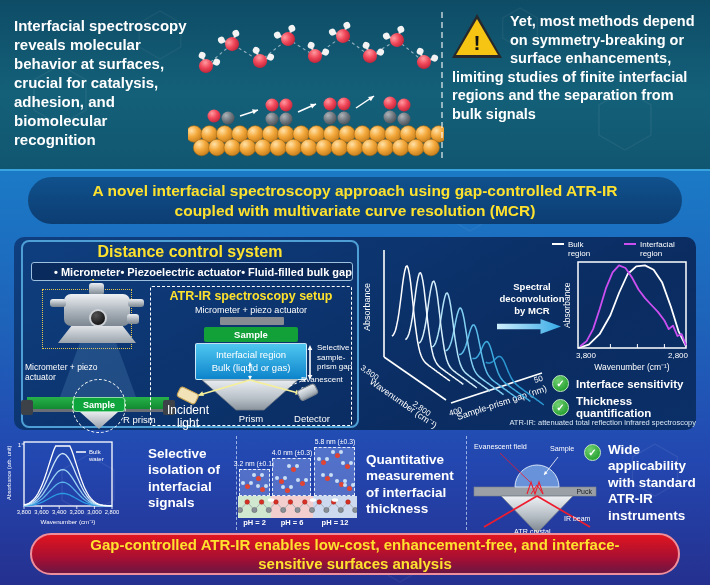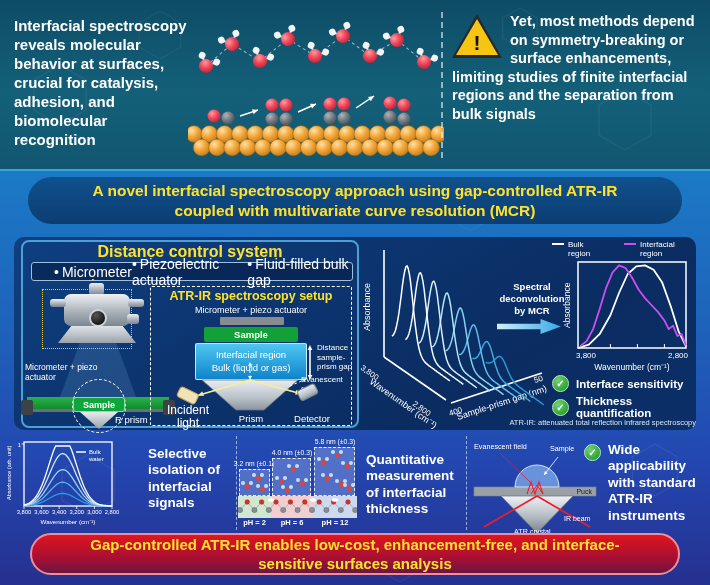--- a/index.html
+++ b/index.html
@@ -40,21 +40,21 @@
   
   .main-panel{position:absolute;left:14px;top:237px;width:682px;height:193px;border-radius:10px;
               background:linear-gradient(150deg,#0f3f80 0%,#0a2c61 70%,#0b2f68 100%);}
   .left-panel{position:absolute;left:21px;top:240px;width:338px;height:188px;border-radius:8px;
               border:2px solid #4d9fd6;box-sizing:border-box;}
   .dcs-title{position:absolute;left:21px;top:243px;width:338px;text-align:center;
              color:#ffe22e;font-size:16px;font-weight:bold;}
   .bullets{position:absolute;left:8px;top:20px;width:322px;height:19px;box-sizing:border-box;
            border:1px solid #9cc0de;border-radius:3px;background:rgba(6,28,66,0.55);
            display:flex;align-items:center;justify-content:space-around;
-           color:#fff;font-size:14px;font-weight:normal;padding-left:22px;}
+           color:#fff;font-size:11px;font-weight:bold;padding-left:22px;}
   .bullet-item .dot{margin-right:3px;color:#fff;}
   
   .left-panel>div{position:absolute;}
   .metal{background:linear-gradient(180deg,#eef1f4,#aab2ba 55%,#7c8791);border-radius:3px;}
   .dev-dotbox{left:19px;top:47px;width:88px;height:58px;border:1.5px dotted #e8c84a;}
   .dev-topknob{left:66px;top:41px;width:15px;height:12px;}
   .dev-body{left:41px;top:52px;width:66px;height:32px;border-radius:7px;}
   .dev-knob-l{left:27px;top:57px;width:16px;height:8px;}
   .dev-knob-r{left:105px;top:57px;width:16px;height:8px;}
   .dev-knob-r2{left:104px;top:72px;width:12px;height:10px;}
@@ -68,21 +68,21 @@
   .mic-label{left:2px;top:120px;width:80px;font-size:8.5px;line-height:1.18;color:#fff;}
   .smp-base{left:0;top:163px;width:150px;height:7px;background:#6a6f75;}
   .smp-bar{left:4px;top:155px;width:142px;height:12px;background:linear-gradient(180deg,#27b24a,#128a30);}
   .smp-cap{width:12px;height:15px;background:#3d4248;top:158px;border-radius:2px;}
   .smp-circle{left:49px;top:137px;width:52px;height:52px;border:1.5px dashed #fff;border-radius:50%;}
   .smp-pill{left:50px;top:155px;width:50px;height:13px;background:#0da53c;border:1px solid #8fdca6;
             border-radius:3px;color:#fff;font-size:9px;font-weight:bold;
             display:flex;align-items:center;justify-content:center;}
   .smp-prism{left:57px;top:170px;width:38px;height:17px;clip-path:polygon(0 0,100% 0,50% 100%);
              background:linear-gradient(180deg,#e8ebee,#98a1aa);}
-  .rprism-label{left:92px;top:172px;font-size:9.5px;color:#fff;}
+  .rprism-label{left:100px;top:172px;font-size:9.5px;color:#fff;}
   
   .setup-box{position:absolute;left:150px;top:286px;width:202px;height:140px;
              border:1.5px dashed #fff;border-radius:2px;box-sizing:border-box;}
   .setup-box>div{position:absolute;color:#fff;}
   .su-title{left:0;top:2px;width:100%;text-align:center;color:#ffe22e !important;
             font-size:12.5px;font-weight:bold;}
   .su-sub{left:0;top:18px;width:100%;text-align:center;font-size:9px;}
   .su-bar{left:69px;top:30px;width:64px;height:8px;background:#868c92;border-radius:1px;}
   .su-sample{left:53px;top:40px;width:94px;height:15px;background:#12a038;border-radius:2px;
              font-size:9.5px;font-weight:bold;display:flex;align-items:center;justify-content:center;}
@@ -328,21 +328,21 @@
 
   <div class="setup-box">
     <div class="su-title">ATR-IR spectroscopy setup</div>
     <div class="su-sub">Micrometer + piezo actuator</div>
     <div class="su-bar"></div>
     <div class="su-sample">Sample</div>
     <div class="su-blue">
       <span>Interfacial region</span>
       <span>Bulk (liquid or gas)</span>
     </div>
-    <div class="su-gap">Distance sample-prism gap</div>
+    <div class="su-gap">Selective sample-prism gap</div>
     <div class="su-evan">Evanescent field</div>
     <div class="su-incident">Incident light</div>
     <div class="su-prismlbl">Prism</div>
     <div class="su-detector">Detector</div>
   </div>
   <svg id="setupArt" class="setup-svg" width="202" height="140">
       <defs>
         <linearGradient id="gPr" x1="0" y1="0" x2="0" y2="1">
           <stop offset="0%" stop-color="#e9edf1"></stop>
           <stop offset="60%" stop-color="#b9c1c9"></stop>

